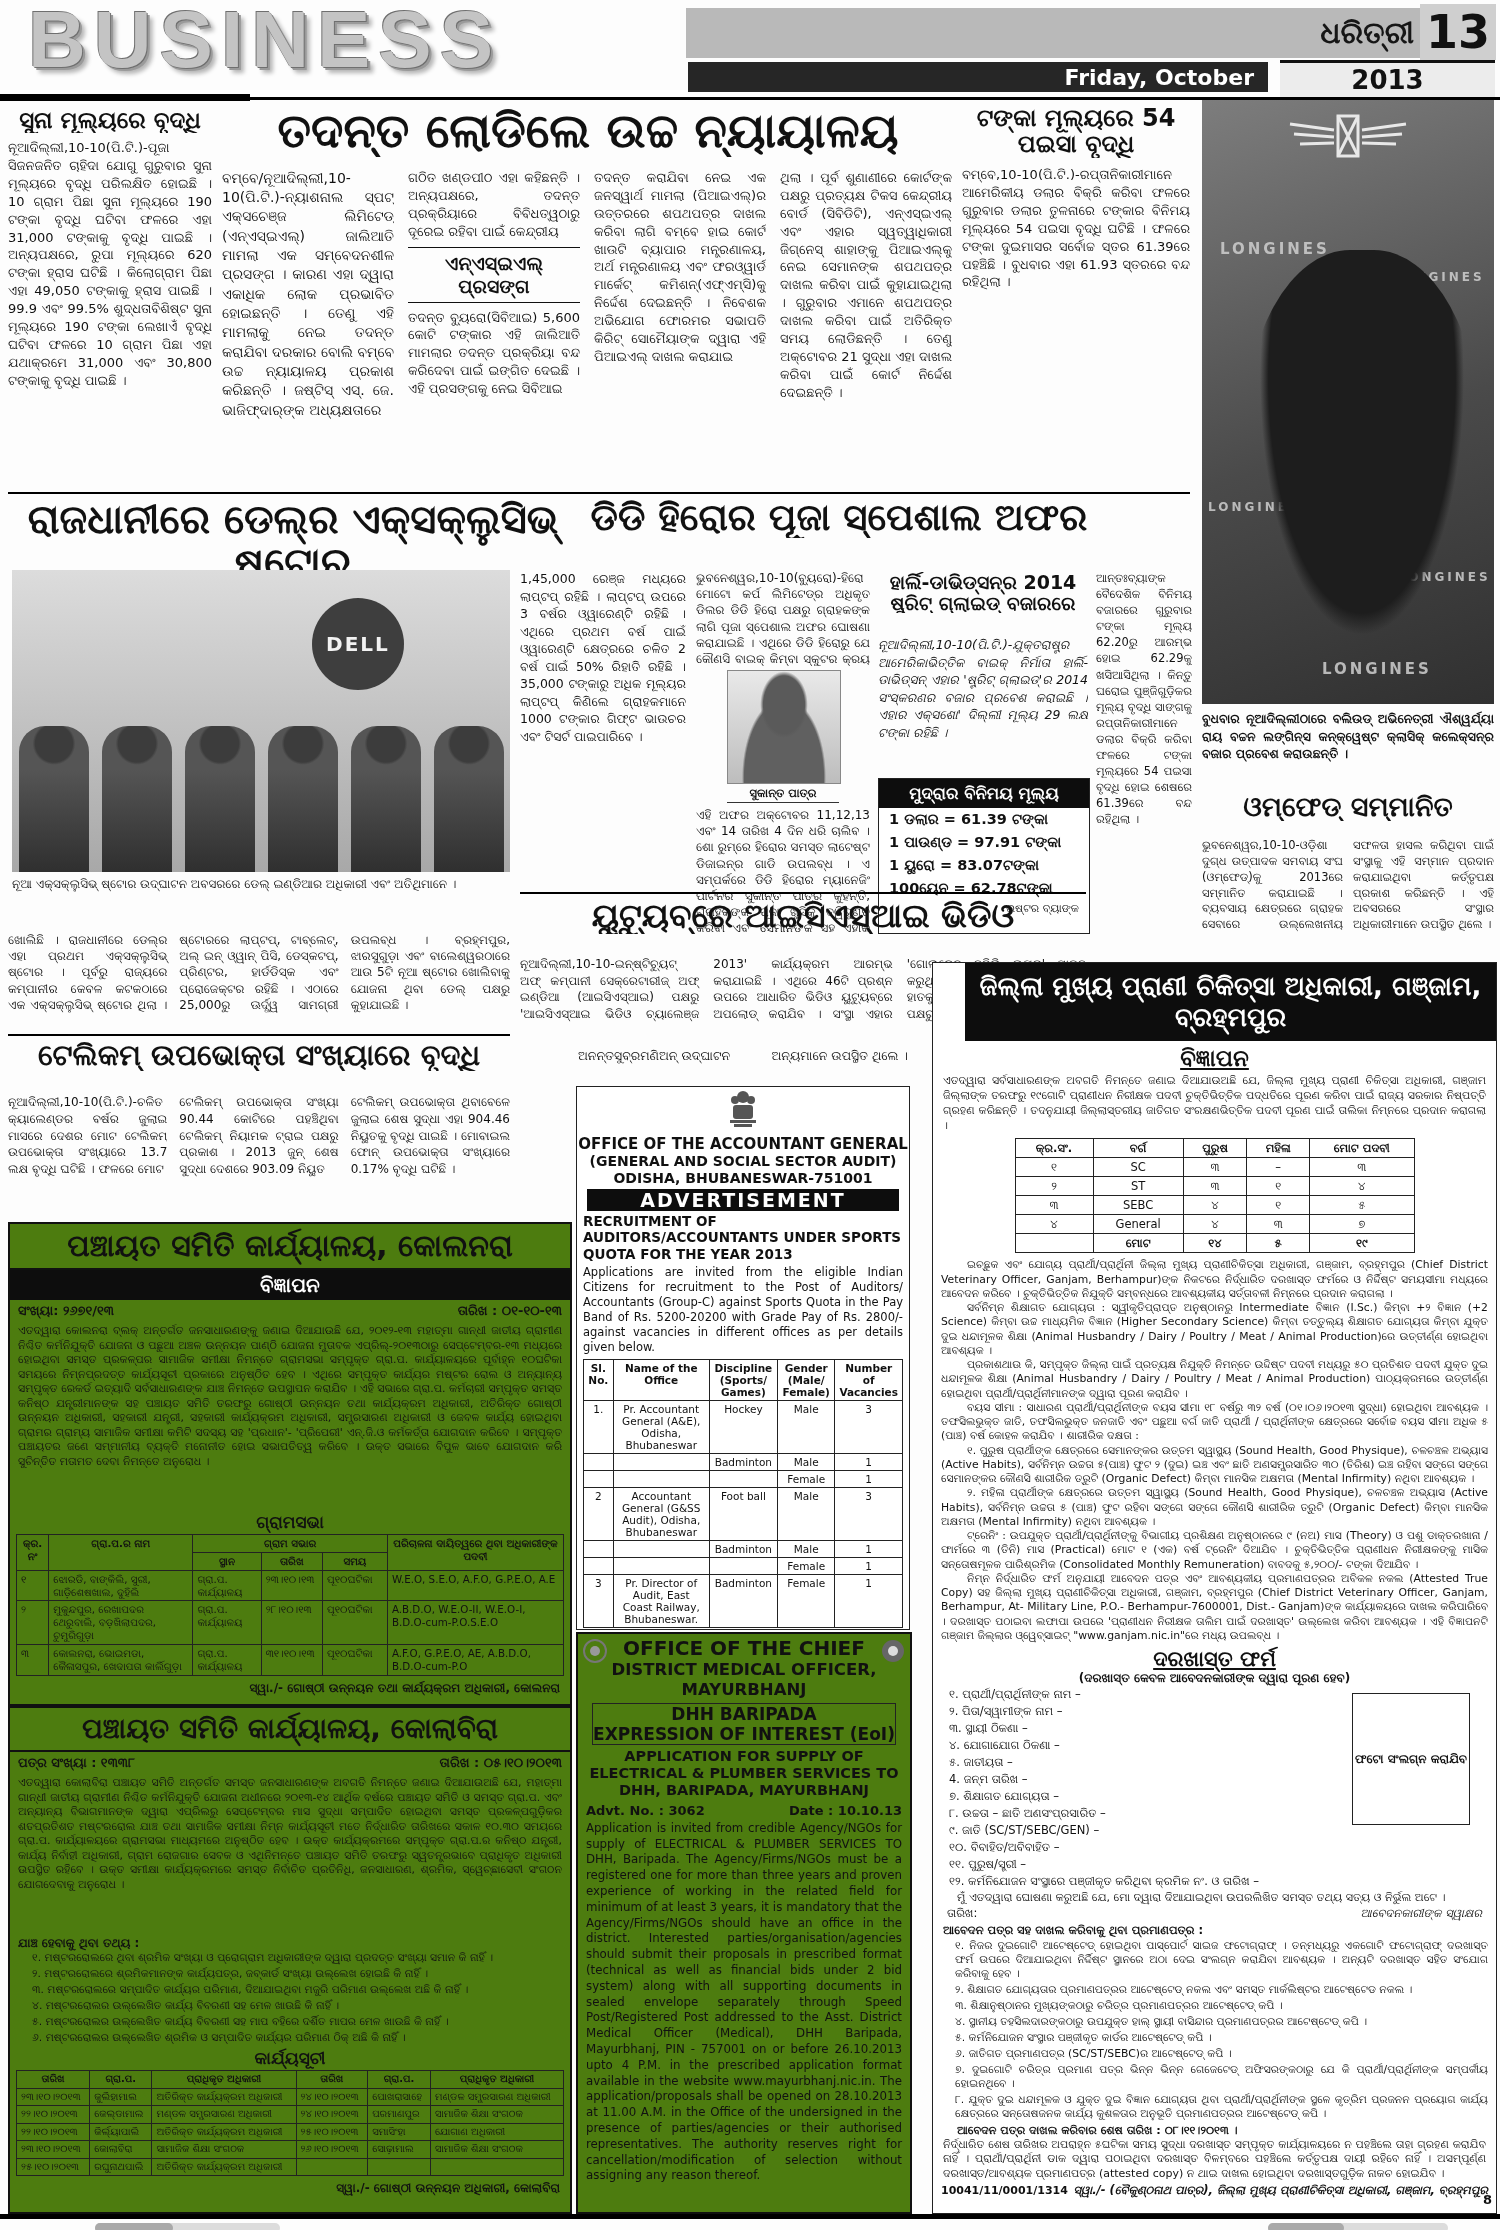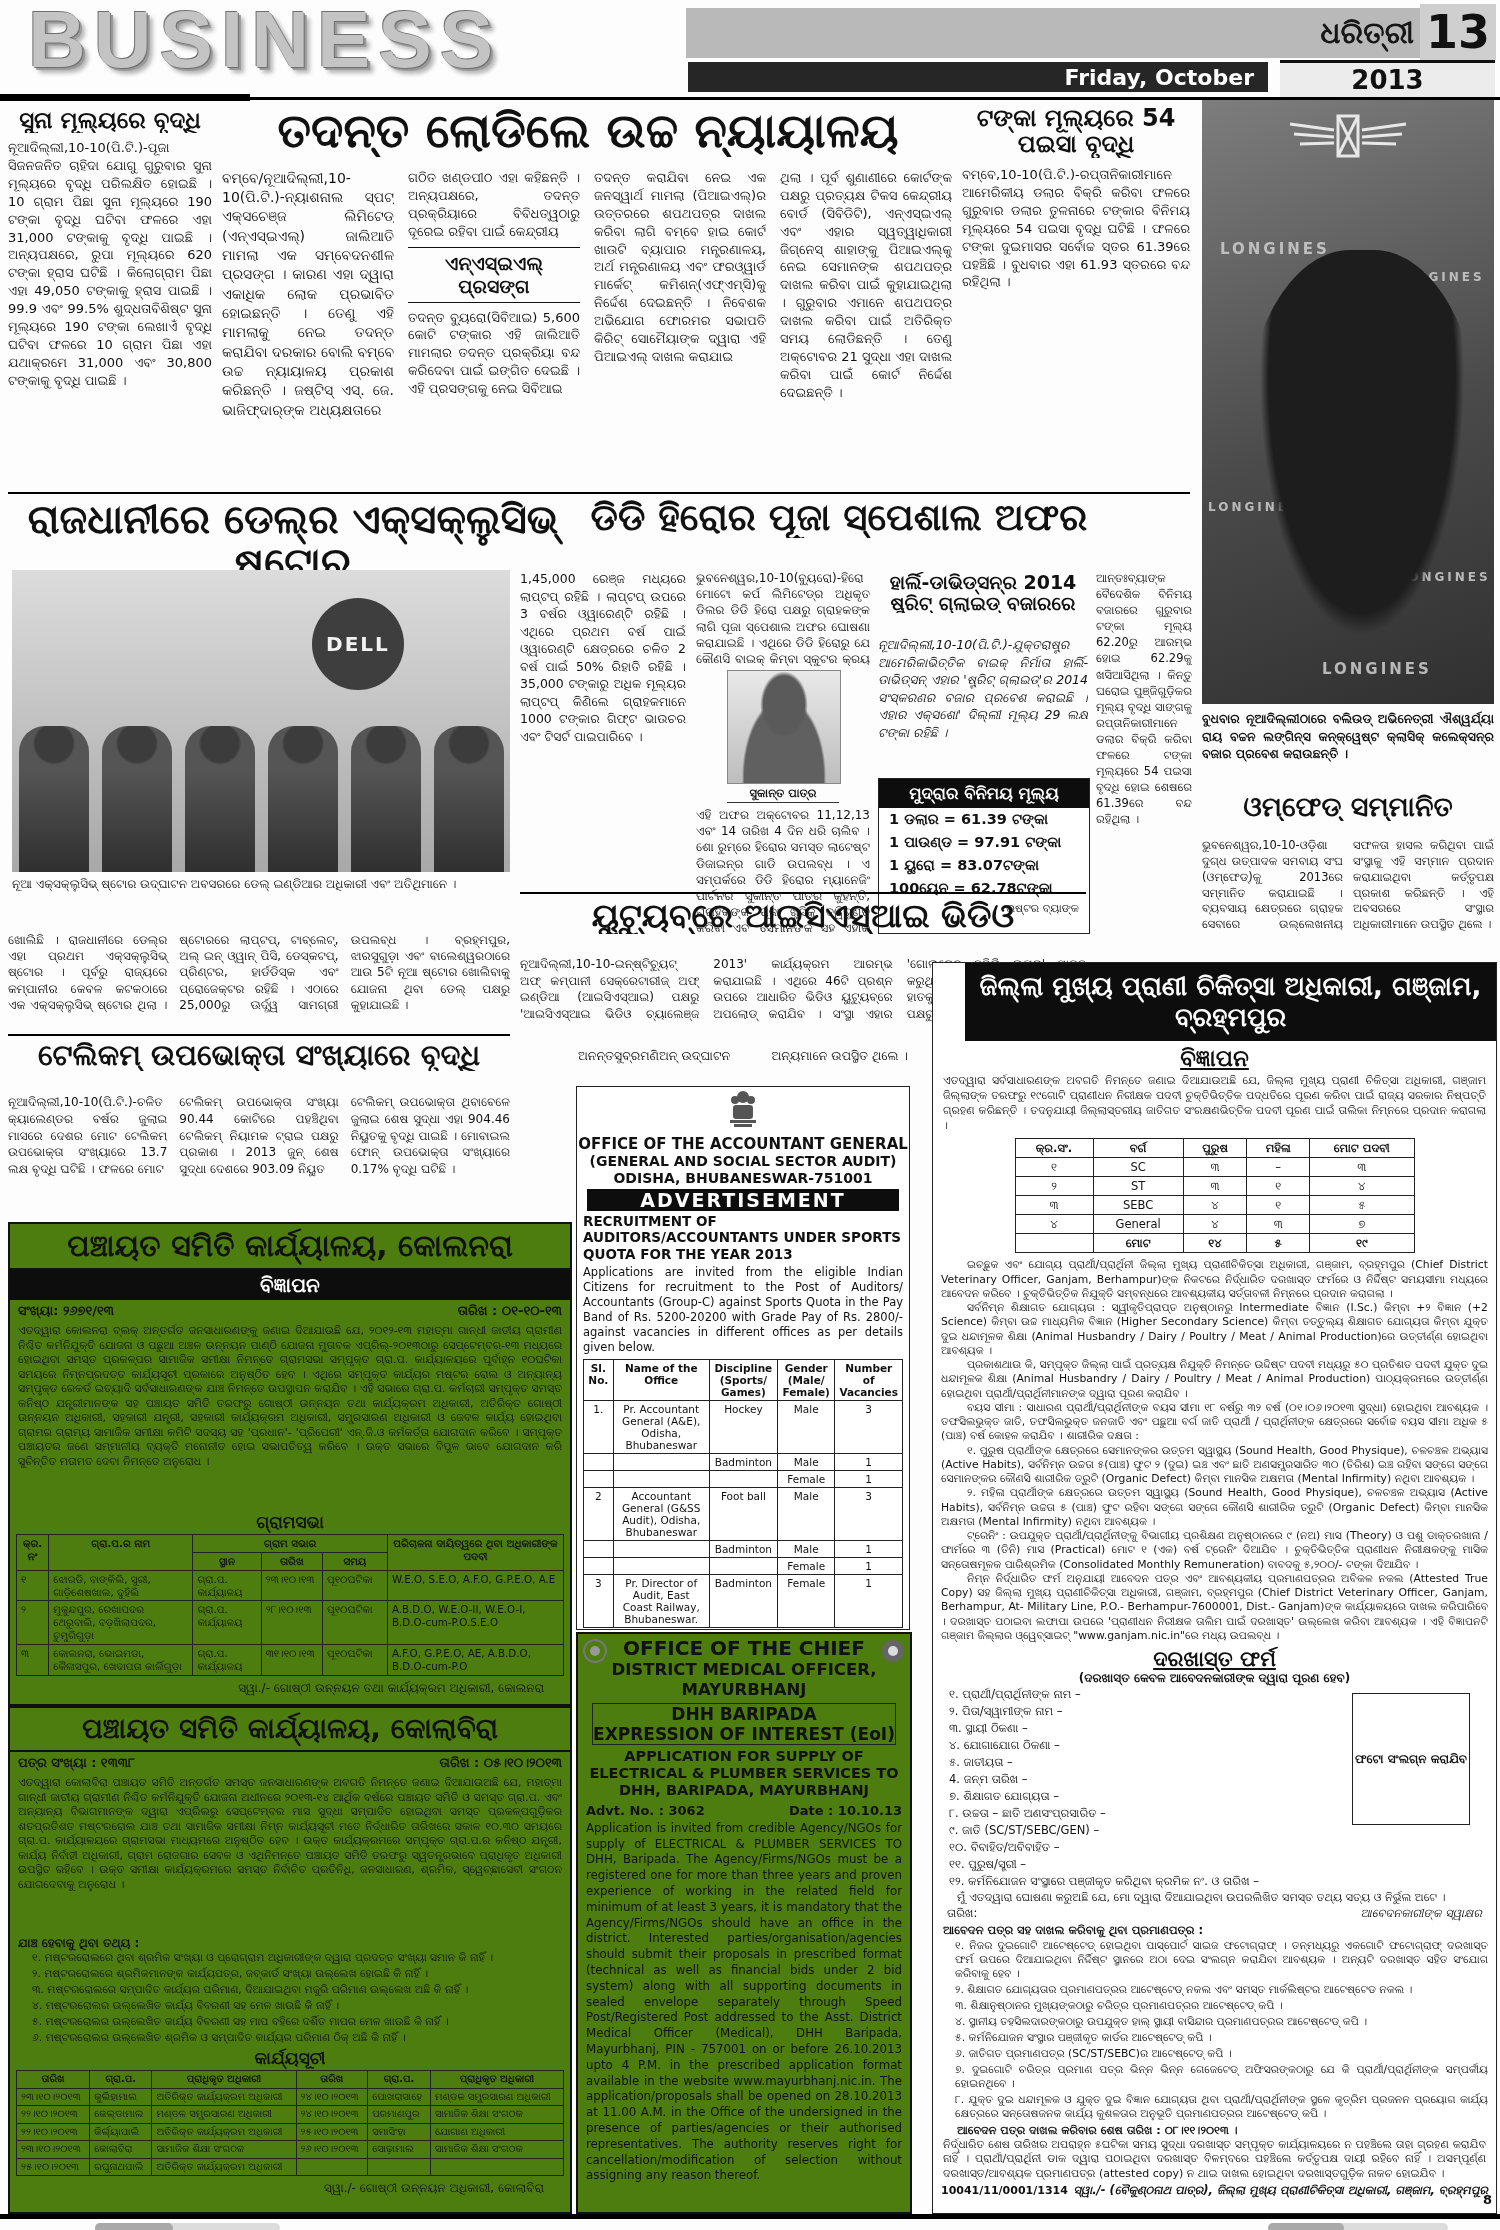--- a/index.html
+++ b/index.html
@@ -40,21 +40,21 @@
   .currow{font-size:14.5px;font-weight:bold;padding:3px 10px;}
   .cursrc{font-size:11px;text-align:right;padding:2px 10px;}
   
   .adbox{border:2px solid #111;background:#4d7c0f;}
   .adtitle{font-weight:bold;text-align:center;border-bottom:2px solid #111;padding:4px 2px;}
   .blackbar{background:#0d0d0d;color:#fff;font-weight:bold;text-align:center;}
   .numrow{display:flex;justify-content:space-between;font-size:13px;font-weight:bold;padding:3px 8px;}
   .adbody{font-size:11px;line-height:1.32;text-align:justify;padding:2px 8px;overflow:hidden;}
   table{border-collapse:collapse;}
   th,td{border:1px solid #222;padding:2px 4px;vertical-align:top;}
-  .sig{text-align:right;font-weight:normal;font-size:12px;padding:3px 26px;}
+  .sig{text-align:right;font-weight:bold;font-size:12px;padding:3px 10px;}
   
   .agc{text-align:center;font-weight:bold;line-height:1.2;}
   .ag-table td,.ag-table th{font-size:10.5px;text-align:center;}
   
   .g-para{font-size:10.8px;line-height:1.32;text-align:justify;text-indent:26px;padding:0 8px;}
   .g-item{font-size:10.8px;line-height:1.3;text-align:justify;padding:1px 8px 1px 22px;}
   .formrow{font-size:11.5px;padding:1.5px 8px 1.5px 16px;}
   .photobox{border:1.5px solid #222;width:116px;height:130px;display:flex;align-items:center;justify-content:center;
             text-align:center;font-size:12px;font-weight:bold;line-height:1.5;}
   .pill{position:absolute;height:10px;border-radius:6px;background:#dcdcdc;}

